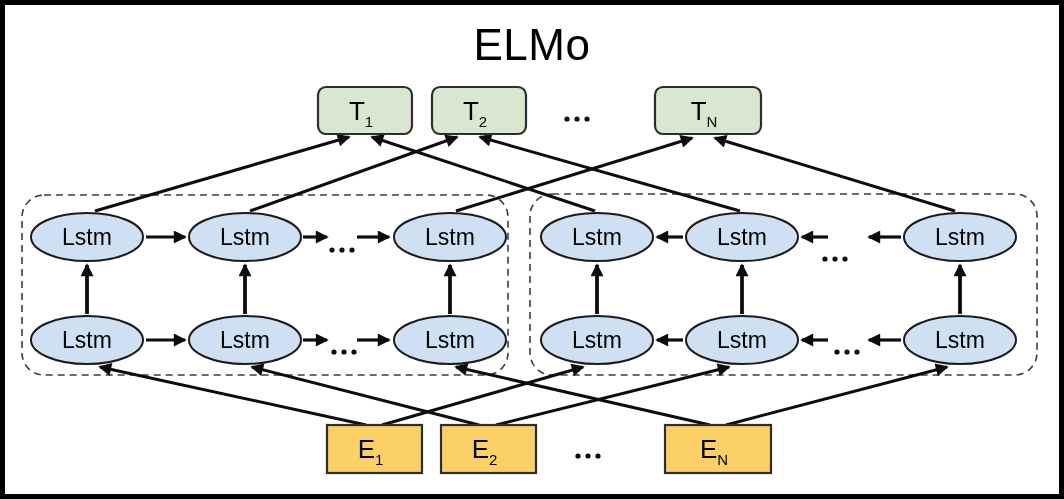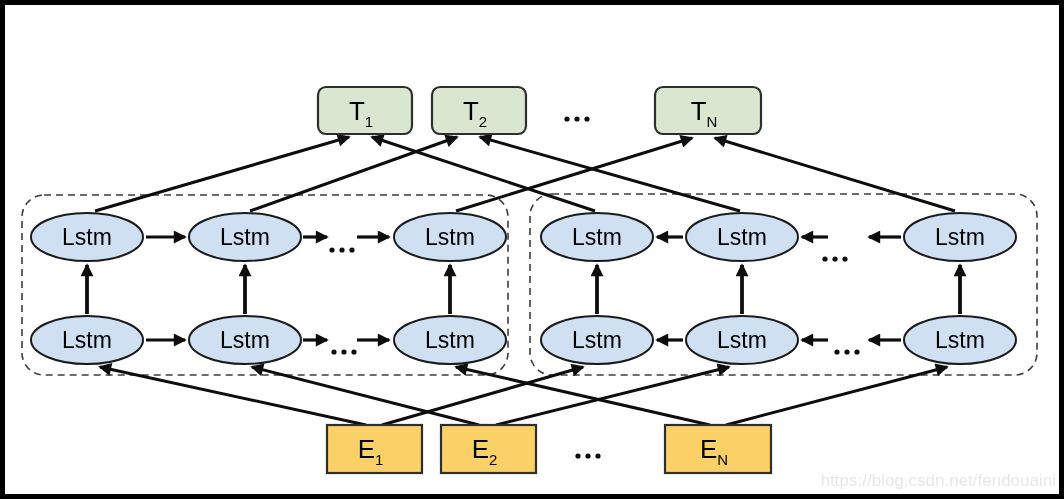--- a/index.html
+++ b/index.html
@@ -165,14 +165,14 @@
         <circle cx="825" cy="259" r="2.6" fill="#0d0d0d"></circle>
         <circle cx="835" cy="259" r="2.6" fill="#0d0d0d"></circle>
         <circle cx="845" cy="259" r="2.6" fill="#0d0d0d"></circle>
       </g>
       <g>
         <circle cx="837" cy="352" r="2.6" fill="#0d0d0d"></circle>
         <circle cx="847" cy="352" r="2.6" fill="#0d0d0d"></circle>
         <circle cx="857" cy="352" r="2.6" fill="#0d0d0d"></circle>
       </g>
     </svg>
-  <div id="watermark">https://blog.csdn.net/fendouaini</div>
+  <div id="title">ELMo</div>
 </div>
 
 </body></html>

